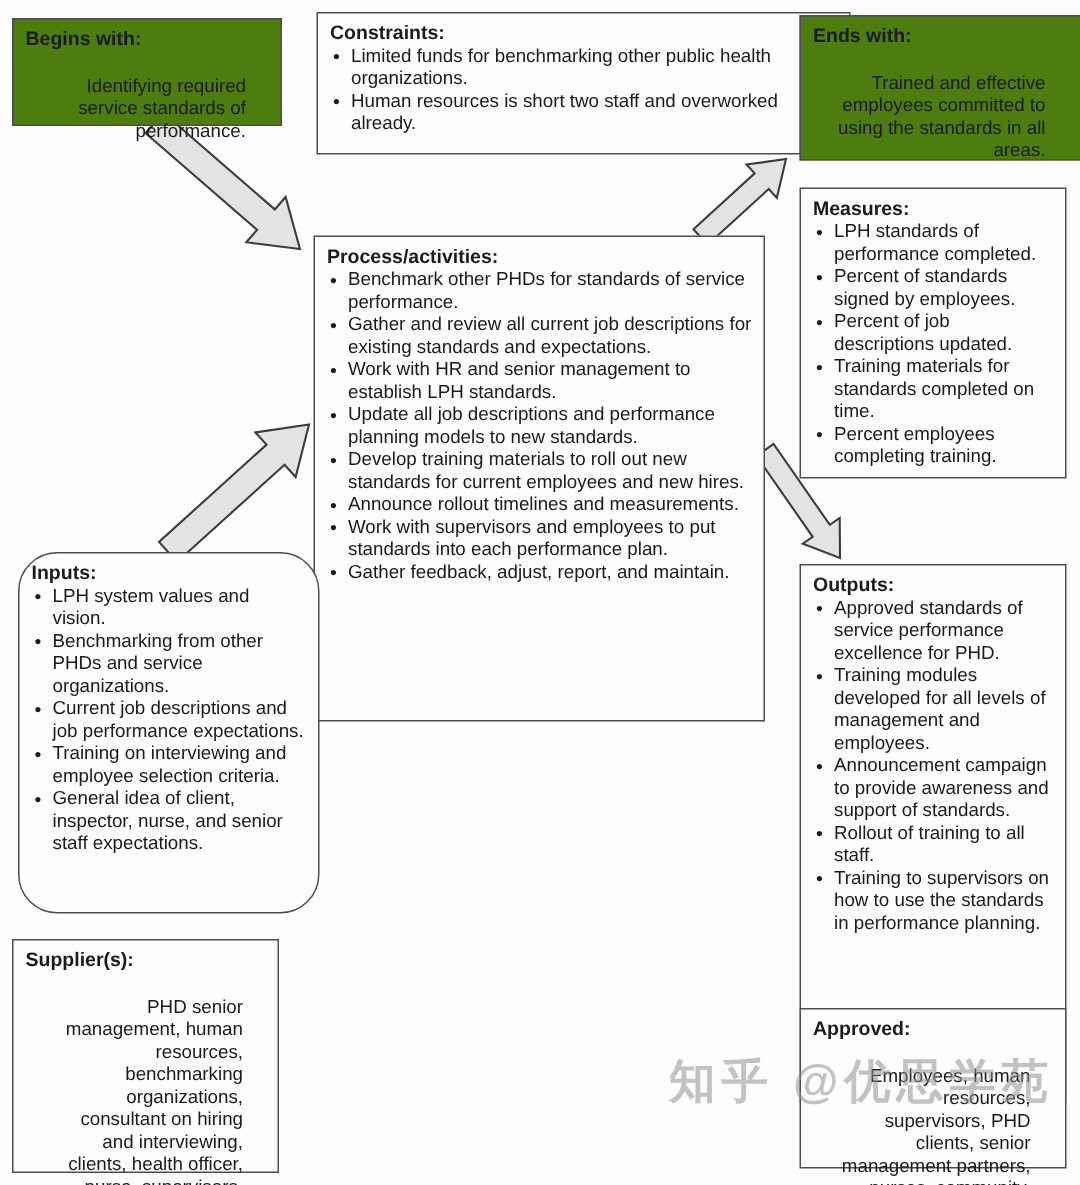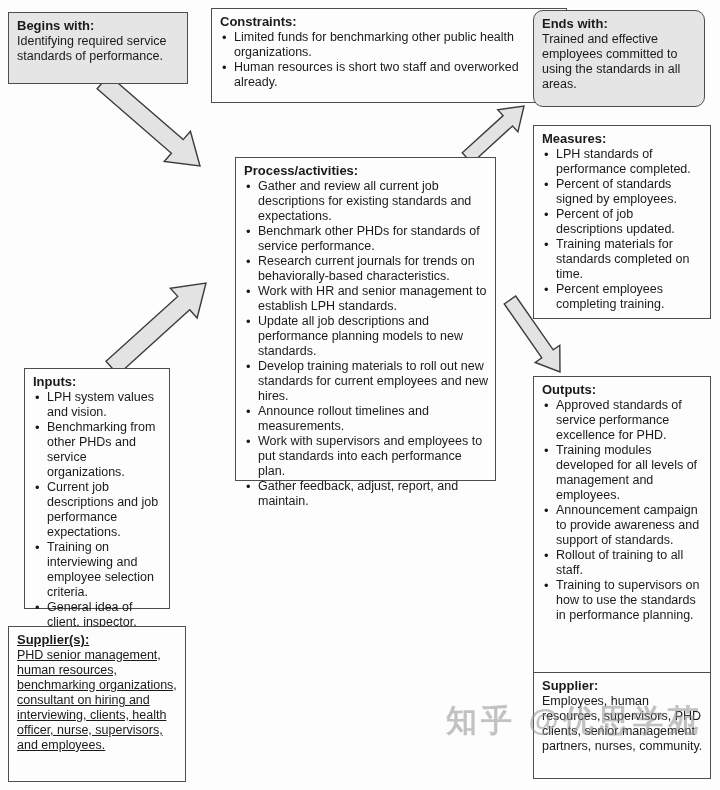--- a/index.html
+++ b/index.html
@@ -26,50 +26,50 @@
   .box {
     position: absolute;
     box-sizing: border-box;
     border: 1.6px solid #4d4d4d;
     background: #fdfdfd;
     padding: 5px 7px 4px 8px;
     font-size: 12.5px;
     line-height: 15px;
     z-index: 2;
   }
-  .box.gray { background: #e5e5e5; }
+  .box.gray { background: #4d7c0f; }
   .box .title {
     font-weight: bold;
     font-size: 13px;
     line-height: 16px;
   }
-  .box p { margin: 0; }
+  .box p { margin: 16px; text-align: right; }
   .box ul {
     margin: 0;
     padding: 0;
     list-style: none;
   }
   .box li {
     position: relative;
     padding-left: 14px;
   }
   .box li::before {
     content: "\2022";
     position: absolute;
     left: 2px;
     top: 0;
     font-size: 13px;
   }
   #begins      { left: 8px;   top: 12px;  width: 180px; height: 72px;  }
   #constraints { left: 211px; top: 8px;   width: 356px; height: 95px;  }
-  #ends        { left: 533px; top: 10px;  width: 172px; height: 97px; border-radius: 10px;  }
+  #ends        { left: 533px; top: 10px;  width: 188px; height: 97px;  }
   #measures    { left: 533px; top: 125px; width: 178px; height: 194px; }
-  #process     { left: 209px; top: 157px; width: 261px; height: 324px; margin-left: 26px; }
-  #inputs      { left: 24px;   top: 368px; width: 146px; height: 241px; }
-  #suppliers   { left: 8px;   top: 626px; width: 178px; height: 156px; text-decoration: underline; }
+  #process     { left: 209px; top: 157px; width: 301px; height: 324px; }
+  #inputs      { left: 12px;   top: 368px; width: 201px; height: 241px; border-radius: 26px; }
+  #suppliers   { left: 8px;   top: 626px; width: 178px; height: 156px; }
   #outputs     { left: 533px; top: 376px; width: 178px; height: 359px; }
   #customers   { left: 533px; top: 672px; width: 178px; height: 107px; }
   .watermark {
     position: absolute;
     left: 446px;
     top: 700px;
     z-index: 3;
     font-size: 31px;
     font-weight: bold;
     letter-spacing: 4px;
@@ -115,23 +115,22 @@
         <li>Percent of standards signed by employees.</li>
         <li>Percent of job descriptions updated.</li>
         <li>Training materials for standards completed on time.</li>
         <li>Percent employees completing training.</li>
       </ul>
   </div>
 
   <div class="box" id="process">
     <div class="title">Process/activities:</div>
     <ul>
+        <li>Benchmark other PHDs for standards of service performance.</li>
         <li>Gather and review all current job descriptions for existing standards and expectations.</li>
-        <li>Benchmark other PHDs for standards of service performance.</li>
-        <li>Research current journals for trends on behaviorally-based characteristics.</li>
         <li>Work with HR and senior management to establish LPH standards.</li>
         <li>Update all job descriptions and performance planning models to new standards.</li>
         <li>Develop training materials to roll out new standards for current employees and new hires.</li>
         <li>Announce rollout timelines and measurements.</li>
         <li>Work with supervisors and employees to put standards into each performance plan.</li>
         <li>Gather feedback, adjust, report, and maintain.</li>
       </ul>
   </div>
 
   <div class="box" id="inputs">
@@ -155,19 +154,19 @@
     <ul>
         <li>Approved standards of service performance excellence for PHD.</li>
         <li>Training modules developed for all levels of management and employees.</li>
         <li>Announcement campaign to provide awareness and support of standards.</li>
         <li>Rollout of training to all staff.</li>
         <li>Training to supervisors on how to use the standards in performance planning.</li>
       </ul>
   </div>
 
   <div class="box" id="customers">
-    <div class="title">Supplier:</div>
+    <div class="title">Approved:</div>
     <p>Employees, human resources, supervisors, PHD clients, senior management partners, nurses, community.</p>
   </div>
 
   <div class="watermark">知乎 @优思学苑</div>
 
 </div>
 
 </body></html>

